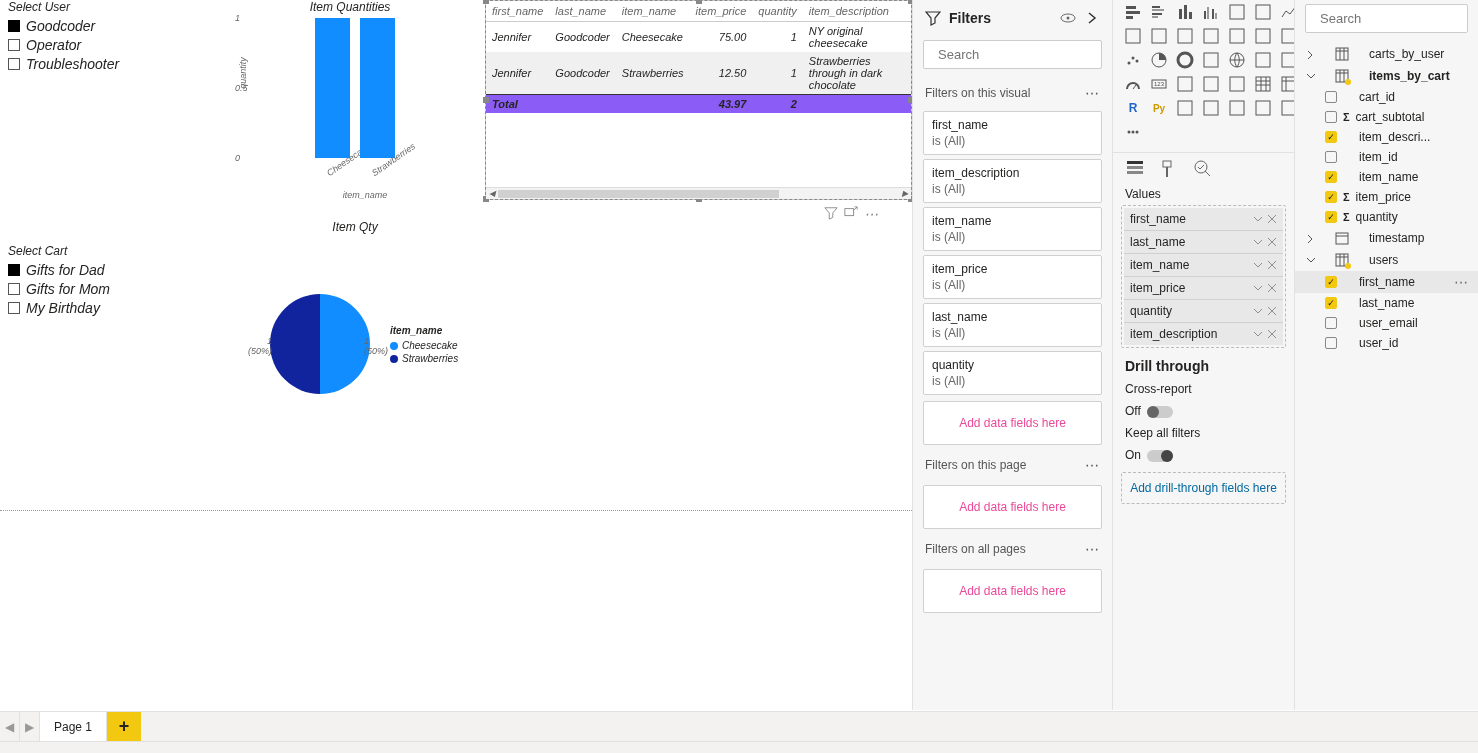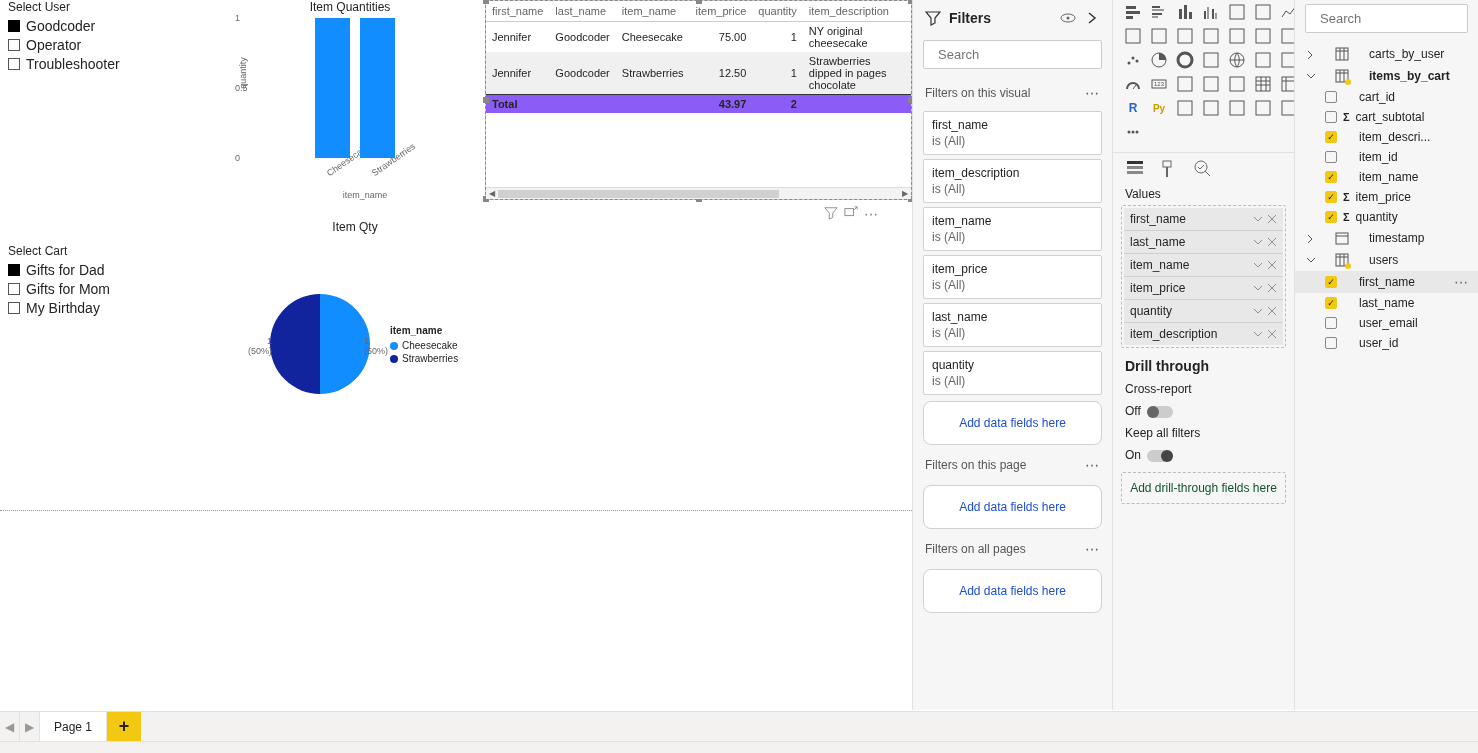--- a/index.html
+++ b/index.html
@@ -1,17 +1,17 @@
 <!DOCTYPE html>
 <html><head>
 <meta charset="utf-8">
 <style>
 * { box-sizing: border-box; margin: 0; padding: 0; font-family: "Segoe UI", Arial, sans-serif; }
 body { width: 1478px; height: 753px; background: #fff; position: relative; overflow: hidden; font-size: 12px; color: #252423; }
-.canvas { position: absolute; left: 0; top: 0; width: 912px; height: 710px; background: #fff; }
+.canvas { position: absolute; left: 0; top: 0; width: 912px; height: 710px; background: #fff; font-style: italic; }
 .slicer { position: absolute; }
 .slicer-title { font-size: 12px; color: #252423; margin-bottom: 4px; }
 .slicer-item { display: flex; align-items: center; gap: 6px; margin: 3px 0; font-size: 14px; cursor: pointer; }
 .slicer-box { width: 12px; height: 12px; border: 1px solid #555; display: inline-block; }
 .slicer-box.checked { background: #000; border-color: #000; }
 .chart-title { font-size: 12px; color: #252423; text-align: center; margin-bottom: 4px; }
 .bar-chart { position: absolute; left: 225px; top: 0; width: 250px; height: 210px; }
 .bar-area { position: relative; height: 140px; margin-left: 40px; }
 .bar-area .bar { position: absolute; bottom: 0; width: 35px; background: #118DFF; }
 .axis-label { font-size: 10px; color: #666; }
@@ -41,21 +41,21 @@
 .pane-header { display: flex; align-items: center; gap: 8px; padding: 10px 12px; font-size: 14px; font-weight: 600; }
 .pane-header svg { width: 16px; height: 16px; }
 .pane-header-icons { margin-left: auto; display: flex; gap: 8px; }
 .search-box { margin: 4px 10px 10px; background: #fff; border: 1px solid #ccc; border-radius: 2px; display: flex; align-items: center; padding: 6px 8px; gap: 6px; }
 .search-box input { border: none; outline: none; flex: 1; font-size: 13px; background: transparent; }
 .filter-section-head { display: flex; align-items: center; font-size: 12px; color: #555; padding: 6px 12px; }
 .filter-section-head .dots { margin-left: auto; font-size: 14px; letter-spacing: 1px; cursor: pointer; }
 .filter-card { background: #fff; border: 1px solid #d0d0d0; border-radius: 2px; margin: 4px 10px; padding: 6px 8px; font-size: 12px; }
 .filter-card .fname { color: #252423; }
 .filter-card .fval { color: #666; margin-top: 2px; }
-.drop-zone { background: #fff; border: 1px solid #d0d0d0; border-radius: 8px; margin: 6px 10px; padding: 14px 8px; text-align: center; font-size: 12px; color: #1d4ed8; }
+.drop-zone { background: #fff; border: 1px solid #d0d0d0; border-radius: 2px; margin: 6px 10px; padding: 14px 8px; text-align: center; font-size: 12px; color: #ec4899; }
 
 
 .viz-pane { position: absolute; left: 1112px; top: 0; width: 182px; height: 710px; background: #f6f6f6; border-left: 1px solid #e1e1e1; padding: 0; }
 .viz-pane .pane-header { padding: 10px 12px; }
 .viz-grid { display: grid; grid-template-columns: repeat(7, 20px); gap: 4px 6px; padding: 2px 10px 6px; }
 .viz-icon { width: 20px; height: 20px; display: flex; align-items: center; justify-content: center; cursor: pointer; color: #333; }
 .viz-icon svg { width: 18px; height: 18px; }
 .tab-row { display: flex; gap: 14px; padding: 6px 12px 2px; border-top: 1px solid #e1e1e1; margin-top: 4px; }
 .tab-row svg { width: 20px; height: 20px; cursor: pointer; }
 .well-title { font-size: 12px; padding: 6px 12px 4px; color: #252423; }
@@ -63,21 +63,21 @@
 .value-pill { background: #e8e8e8; border-bottom: 1px solid #d0d0d0; padding: 4px 6px; font-size: 12px; display: flex; align-items: center; gap: 4px; cursor: grab; }
 .value-pill:last-child { border-bottom: 0; }
 .value-pill .pill-actions { margin-left: auto; display: flex; gap: 4px; align-items: center; }
 .pill-actions svg { width: 10px; height: 10px; opacity: 0.6; }
 .drill-section { padding: 10px 12px 4px; font-size: 14px; font-weight: 600; }
 .toggle-row { display: flex; align-items: flex-end; gap: 6px; padding: 4px 12px; font-size: 12px; }
 .toggle { width: 26px; height: 12px; border-radius: 6px; background: #ccc; position: relative; cursor: pointer; }
 .toggle .knob { width: 12px; height: 12px; border-radius: 50%; background: #666; position: absolute; top: 0; }
 .toggle.off .knob { left: 0; }
 .toggle.on .knob { right: 0; background: #444; }
-.drill-drop { margin: 6px 8px; border: 1px dashed #bbb; border-radius: 2px; padding: 8px; text-align: center; font-size: 12px; color: #14532d; }
+.drill-drop { margin: 6px 8px; border: 1px dashed #bbb; border-radius: 2px; padding: 8px; text-align: center; font-size: 12px; color: #0369a1; }
 
 
 .fields-pane { position: absolute; left: 1294px; top: 0; width: 184px; height: 710px; background: #f6f6f6; border-left: 1px solid #e1e1e1; }
 .field-search { margin: 4px 10px 10px; background: #fff; border: 1px solid #ccc; border-radius: 2px; display: flex; align-items: center; padding: 6px 8px; gap: 6px; }
 .field-search input { border: none; outline: none; flex: 1; font-size: 13px; background: transparent; }
 .table-node { padding: 4px 10px; display: flex; align-items: center; gap: 20px; font-size: 12px; cursor: pointer; }
 .table-node.bold { font-weight: 600; }
 .field-node { padding: 3px 10px 3px 30px; display: flex; align-items: center; gap: 6px; font-size: 12px; cursor: pointer; }
 .cb { width: 12px; height: 12px; border: 1px solid #888; border-radius: 2px; display: inline-flex; align-items: center; justify-content: center; flex-shrink: 0; }
 .cb.checked { background: #F2C811; border-color: #F2C811; }
@@ -205,21 +205,21 @@
             <td class="num">75.00</td>
             <td class="num">1</td>
             <td>NY original cheesecake</td>
         </tr>
         <tr>
           <td>Jennifer</td>
             <td>Goodcoder</td>
             <td>Strawberries</td>
             <td class="num">12.50</td>
             <td class="num">1</td>
-            <td>Strawberries dipped in pages chocolate</td>
+            <td>Strawberries through in dark chocolate</td>
         </tr>
       </tbody>
       <tfoot>
           <tr>
         <td>Total</td>
             <td></td>
             <td></td>
             <td class="num">43.97</td>
             <td class="num">2</td>
             <td></td>

